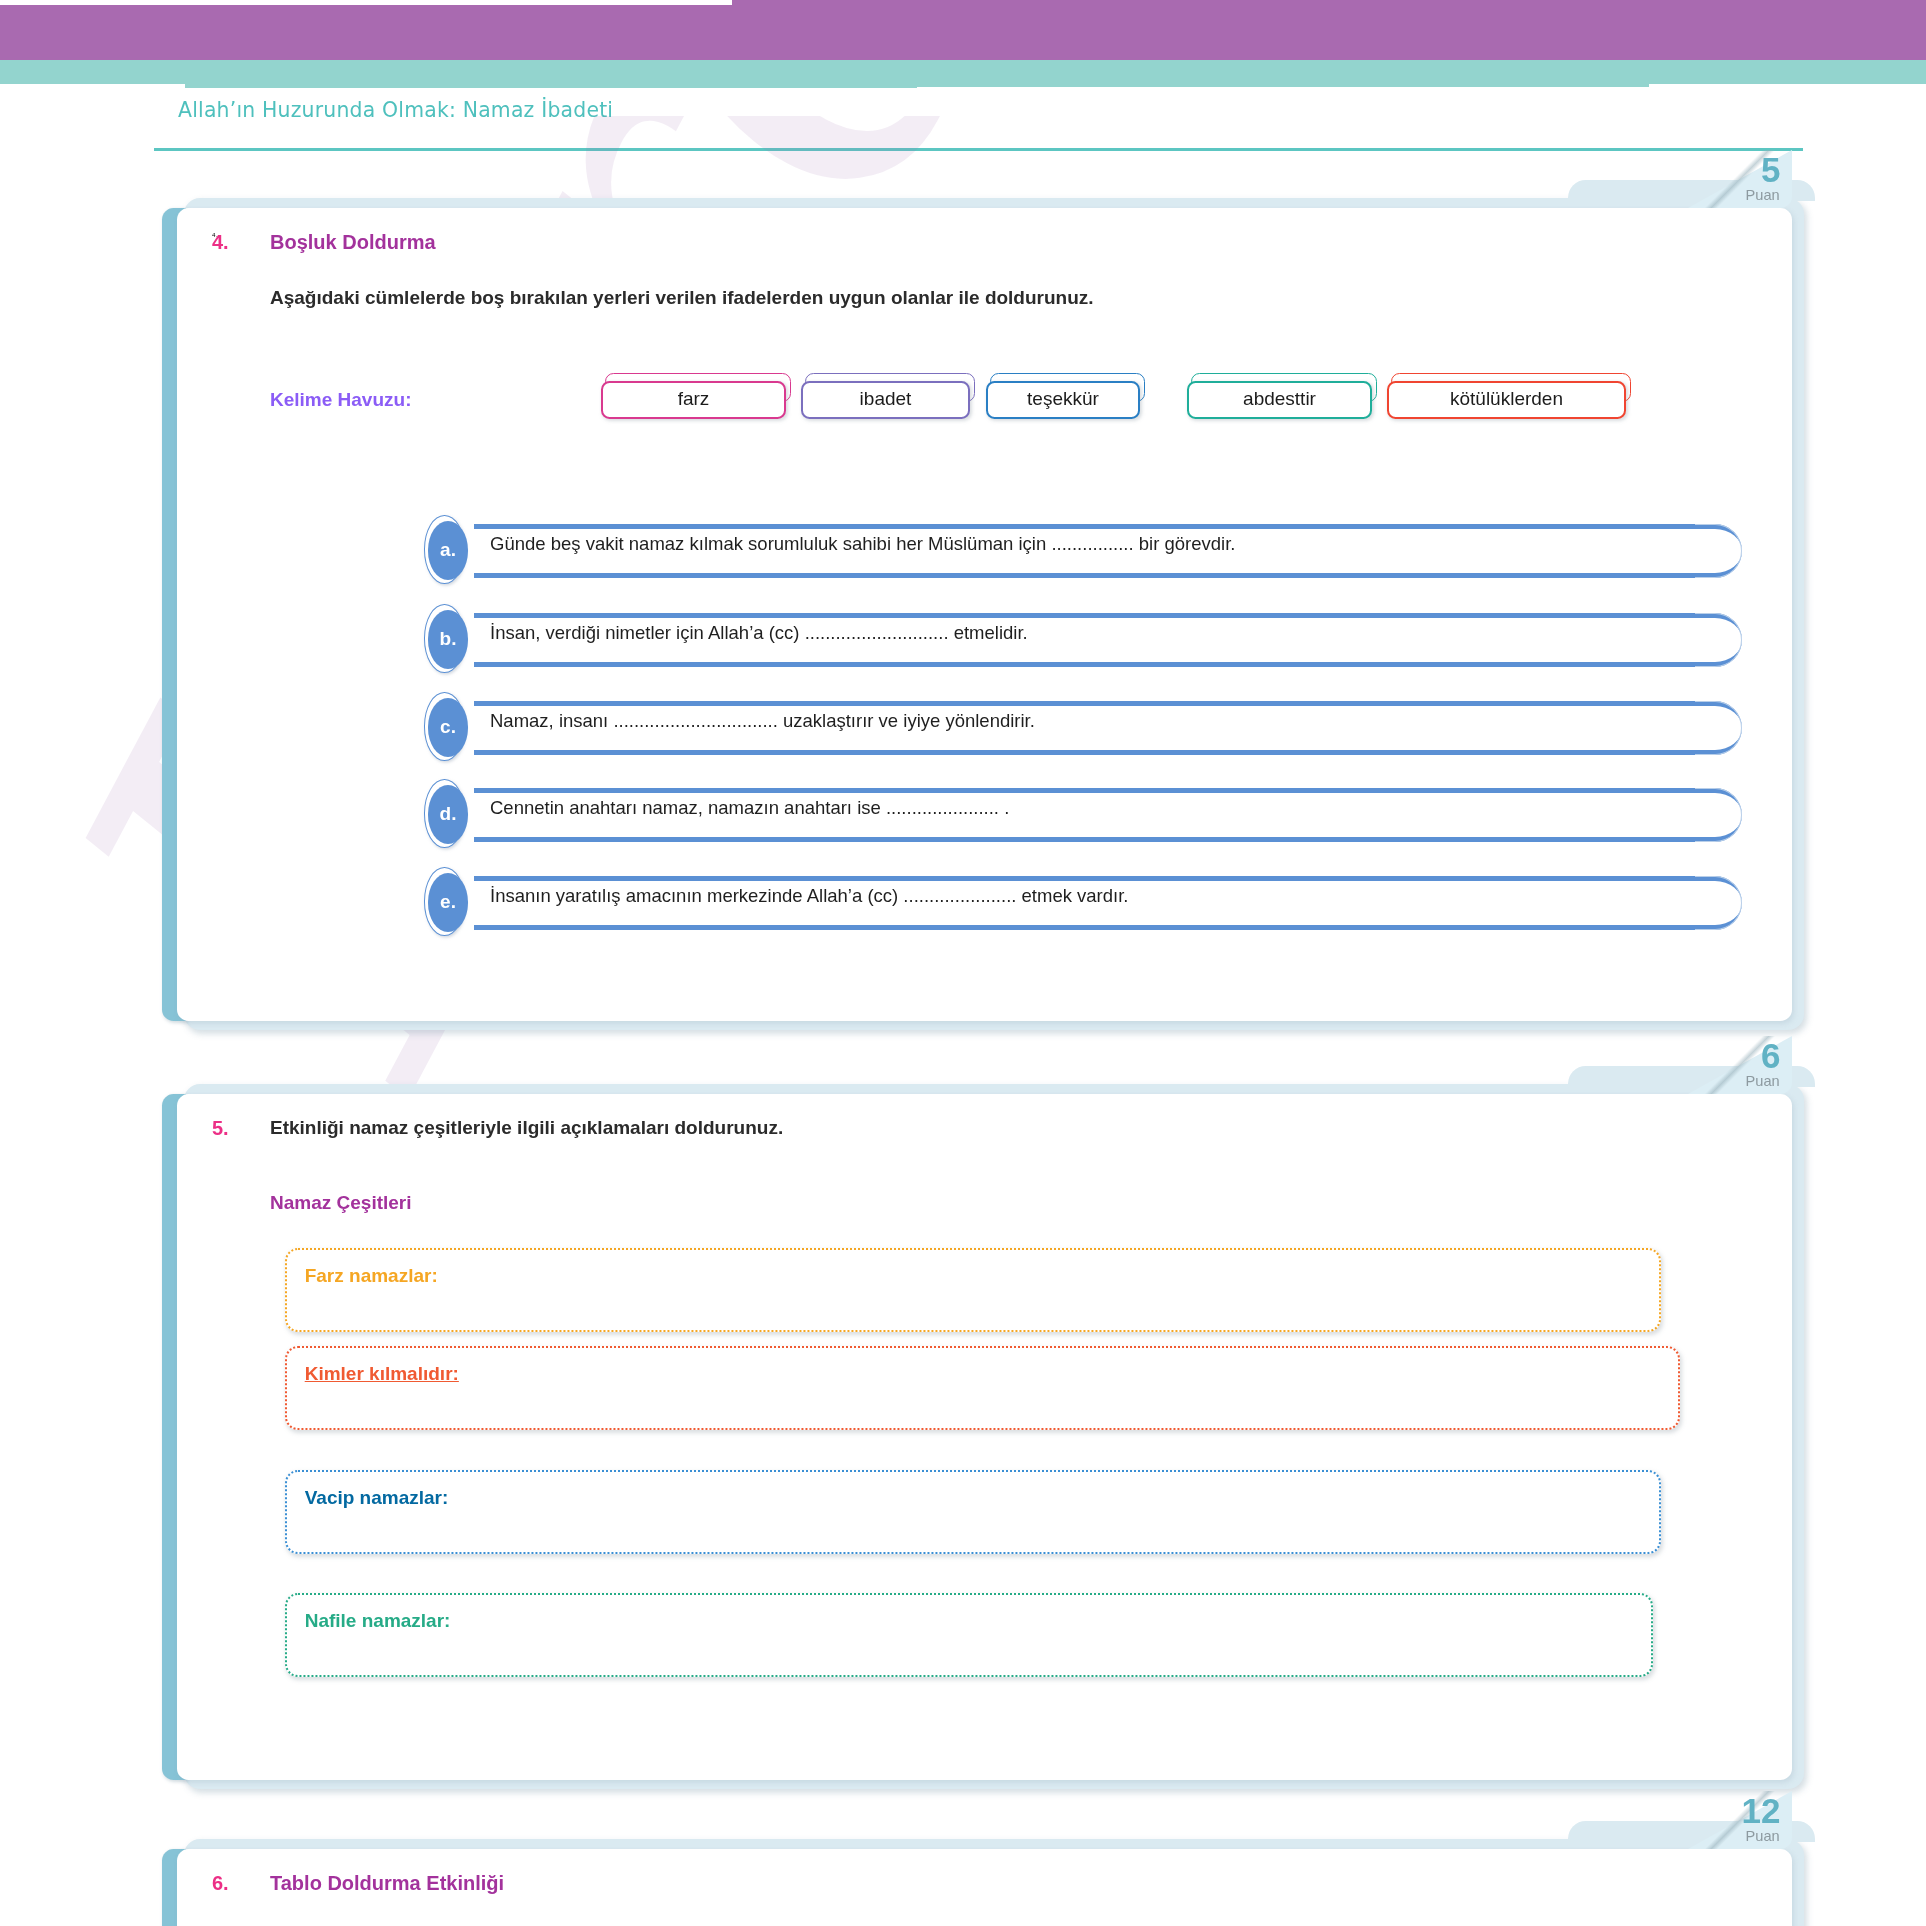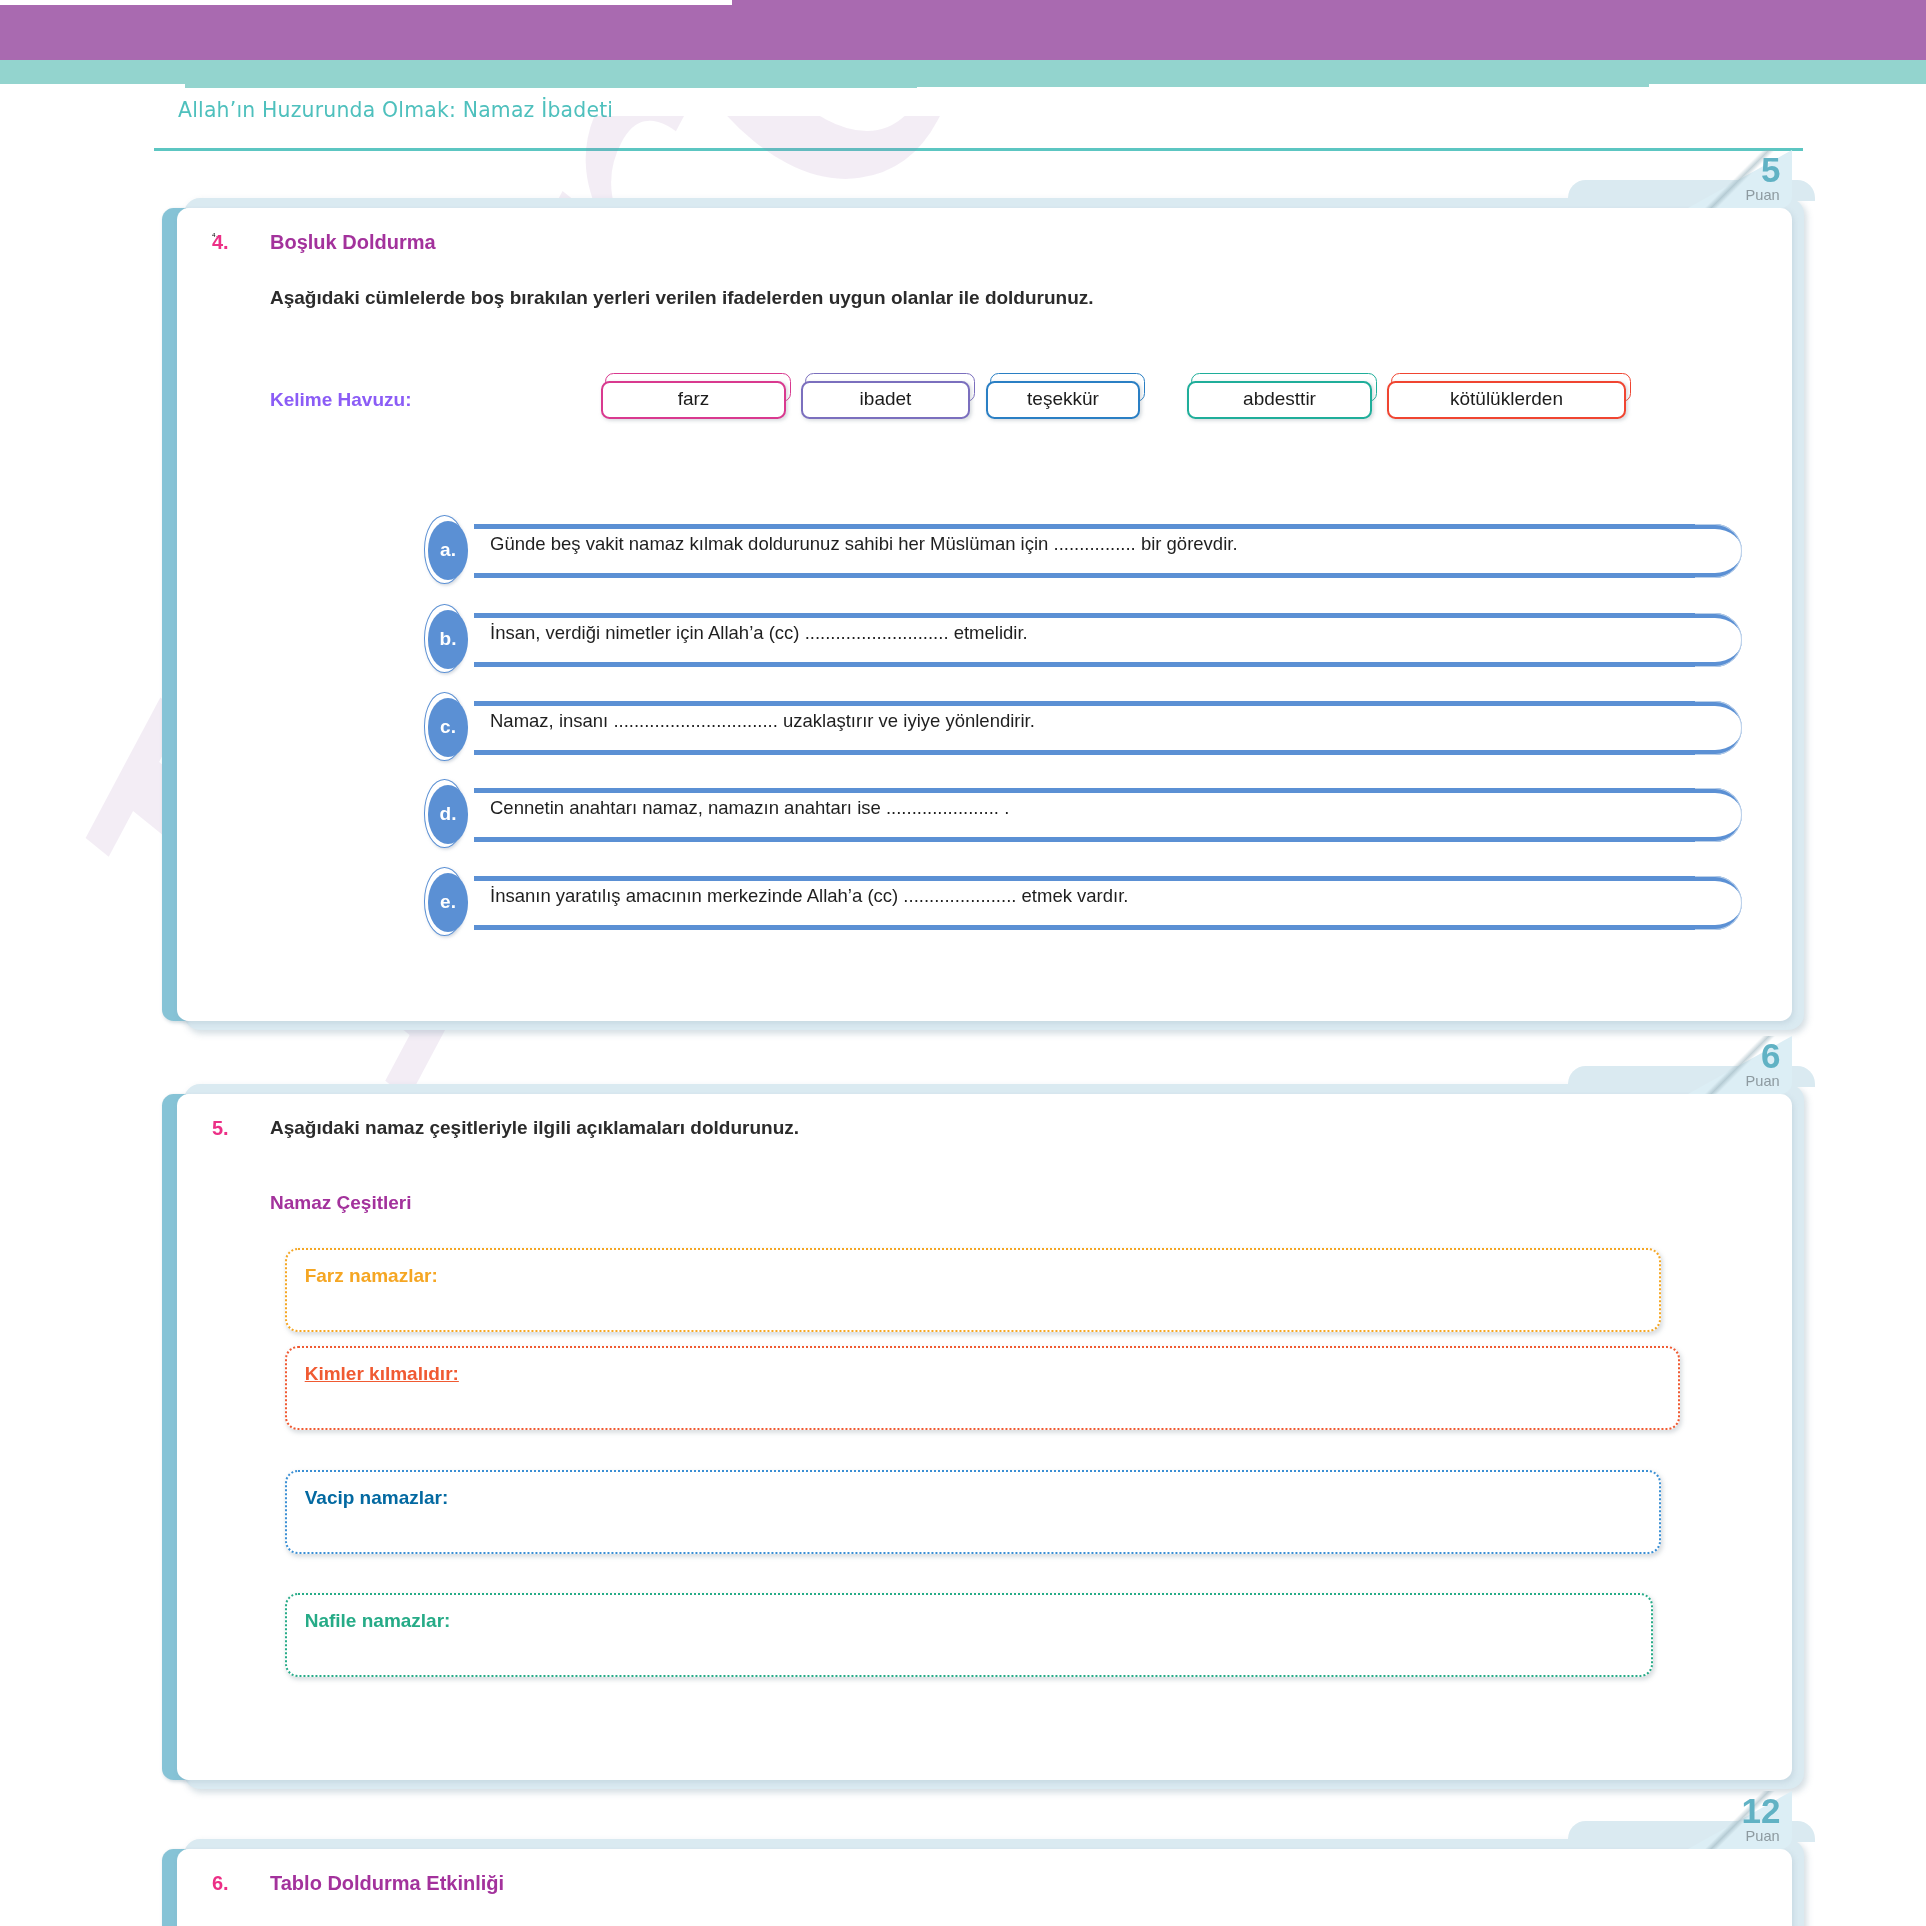--- a/index.html
+++ b/index.html
@@ -218,21 +218,21 @@
     </div>
     <div class="chip-wrap" style="position:absolute;left:1225px;top:173px;width:239px;">
       <div class="chip-ghost" style="border-color:#f04531;"></div>
       <div class="chip" style="border-color:#f04531;">kötülüklerden</div>
     </div>
 
     <div class="fbrow" style="position:absolute;left:266px;top:308px;right:50px;">
       <div class="bullet-ghost"></div>
       <div class="lane"></div>
       <div class="bullet">a.</div>
-      <div class="ftext">Günde beş vakit namaz kılmak doldurunuz sahibi her Müslüman için ................ bir görevdir.</div>
+      <div class="ftext">Günde beş vakit namaz kılmak sorumluluk sahibi her Müslüman için ................ bir görevdir.</div>
     </div>
     <div class="fbrow" style="position:absolute;left:266px;top:397px;right:50px;">
       <div class="bullet-ghost"></div>
       <div class="lane"></div>
       <div class="bullet">b.</div>
       <div class="ftext">İnsan, verdiği nimetler için Allah’a (cc) ............................ etmelidir.</div>
     </div>
     <div class="fbrow" style="position:absolute;left:266px;top:485px;right:50px;">
       <div class="bullet-ghost"></div>
       <div class="lane"></div>
@@ -263,21 +263,21 @@
 
 <div class="card" id="q5" style="left:162px; top:1094px; width:1630px; height:686px;">
   <div class="frame">
     <div class="frame-notch"></div>
   </div>
   <div class="sidebar"></div>
   <div class="body"></div>
 
   <div class="inner">
     <div class="qnum" style="position:absolute;left:50px;top:23px;">5.</div>
-    <div class="qprompt" style="position:absolute;left:108px;top:23px;right:54px;">Aşağıdaki namaz çeşitleriyle ilgili açıklamaları doldurunuz.</div>
+    <div class="qprompt" style="position:absolute;left:108px;top:23px;right:54px;">Etkinliği namaz çeşitleriyle ilgili açıklamaları doldurunuz.</div>
     <div class="subhead" style="position:absolute;left:108px;top:98px;">Namaz Çeşitleri</div>
 
     <div class="abox" style="position:absolute;left:123px;top:154px;right:131px;height:84px;border-color:#f5a623;">
       <div class="alabel" style="color:#f5a623;">Farz namazlar:</div>
     </div>
     <div class="abox" style="position:absolute;left:123px;top:252px;right:112px;height:84px;border-color:#f05a32;">
       <div class="alabel" style="color:#f05a32;text-decoration:underline;">Kimler kılmalıdır:</div>
     </div>
     <div class="abox" style="position:absolute;left:123px;top:376px;right:131px;height:84px;border-color:#3a8fd4;">
       <div class="alabel" style="color:#0369a1;">Vacip namazlar:</div>

